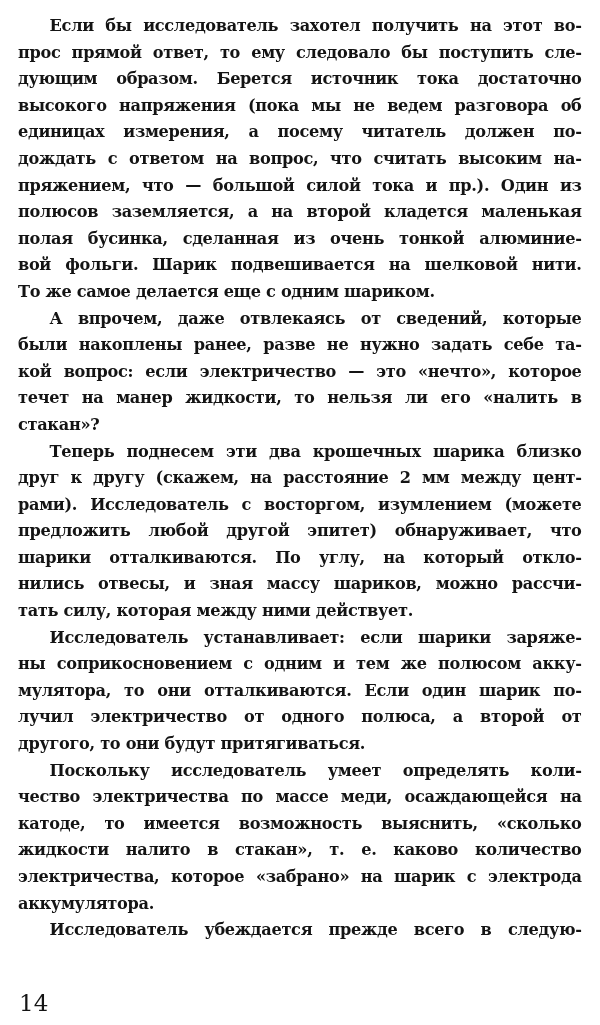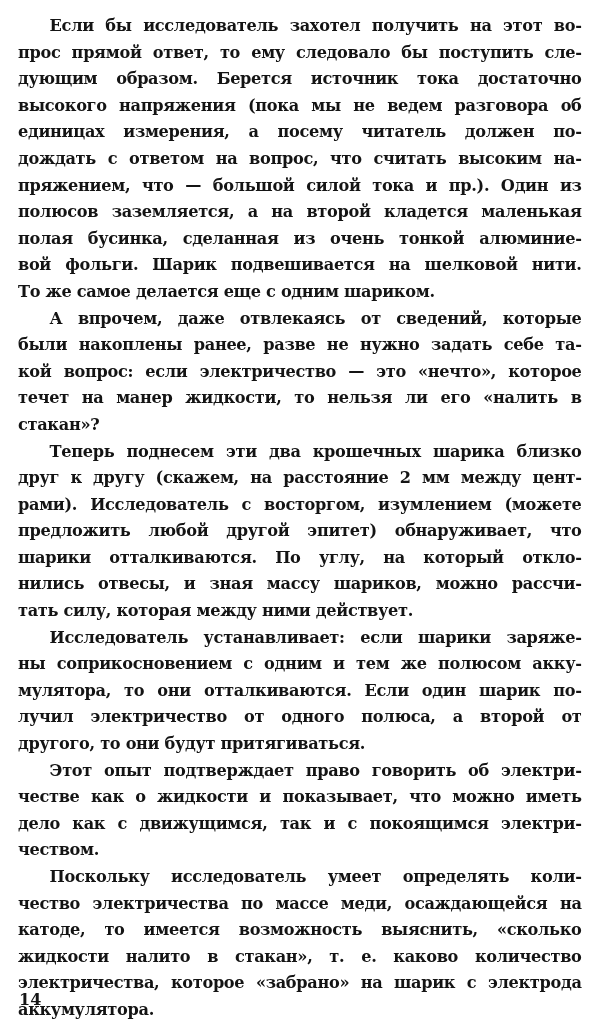--- a/index.html
+++ b/index.html
@@ -4,21 +4,21 @@
 <style>
   html, body { margin:0; padding:0; background:#ffffff; }
   body { width:600px; height:1025px; position:relative; overflow:hidden;
          font-family:"DejaVu Serif", "Liberation Serif", serif; color:#141414; }
   .page { position:absolute; left:18px; top:12px; width:564px; }
   .line { height:26.6px; line-height:26.6px; font-size:17.4px; white-space:nowrap;
           text-align:justify; text-align-last:justify; font-weight:bold; letter-spacing:-0.35px;
           transform:scaleX(0.93); transform-origin:left center; width:606px; }
   .line.last { text-align-last:left; }
   .line.indent { padding-left:34px; width:572px; }
-  .pagenum { position:absolute; left:19px; top:990px; font-size:16px; font-weight:bold;
+  .pagenum { position:absolute; left:19px; top:990px; font-size:23px; font-weight:normal;
              font-family:"DejaVu Serif", serif; }
 </style>
 </head>
 <body>
 
 <div class="page">
   <div>
     <div class="line indent">Если бы исследователь захотел получить на этот во-</div>
     <div class="line">прос прямой ответ, то ему следовало бы поступить сле-</div>
     <div class="line">дующим образом. Берется источник тока достаточно</div>
@@ -48,26 +48,20 @@
     <div class="line last">тать силу, которая между ними действует.</div>
   </div>
   <div>
     <div class="line indent">Исследователь устанавливает: если шарики заряже-</div>
     <div class="line">ны соприкосновением с одним и тем же полюсом акку-</div>
     <div class="line">мулятора, то они отталкиваются. Если один шарик по-</div>
     <div class="line">лучил электричество от одного полюса, а второй от</div>
     <div class="line last">другого, то они будут притягиваться.</div>
   </div>
   <div>
-    <div class="line indent">Этот опыт подтверждает право говорить об электри-</div>
-    <div class="line">честве как о жидкости и показывает, что можно иметь</div>
-    <div class="line">дело как с движущимся, так и с покоящимся электри-</div>
-    <div class="line last">чеством.</div>
-  </div>
-  <div>
     <div class="line indent">Поскольку исследователь умеет определять коли-</div>
     <div class="line">чество электричества по массе меди, осаждающейся на</div>
     <div class="line">катоде, то имеется возможность выяснить, «сколько</div>
     <div class="line">жидкости налито в стакан», т. е. каково количество</div>
     <div class="line">электричества, которое «забрано» на шарик с электрода</div>
     <div class="line last">аккумулятора.</div>
   </div>
   <div>
     <div class="line indent">Исследователь убеждается прежде всего в следую-</div>
 

